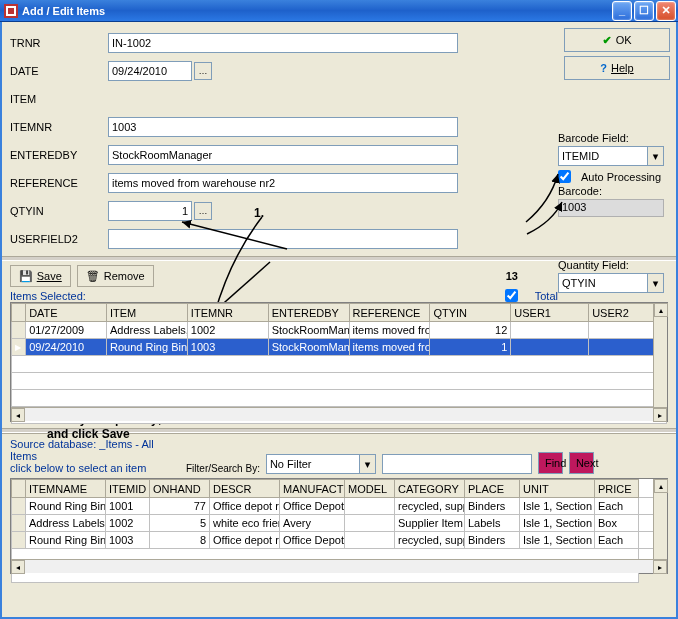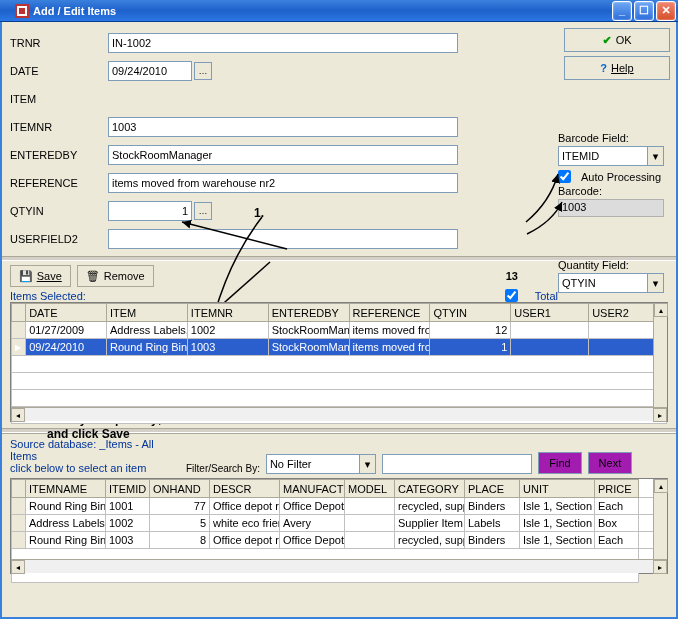--- a/index.html
+++ b/index.html
@@ -1,18 +1,18 @@
 <!DOCTYPE html>
 <html><head>
 <meta charset="utf-8">
 <style>
   * { box-sizing: border-box; font-family: Tahoma, Arial, sans-serif; font-size: 11px; }
   html, body { margin: 0; padding: 0; background: #ece9d8; width: 678px; height: 619px; overflow: hidden; }
 
-  .title-bar { height: 22px; background: linear-gradient(to bottom, #3a81dd 0%, #1e61cb 50%, #2b78e4 100%); display: flex; align-items: center; padding: 0 2px 0 15px; color: #fff; font-weight: bold; border-bottom: 1px solid #0a3d8f; }
+  .title-bar { height: 22px; background: linear-gradient(to bottom, #3a81dd 0%, #1e61cb 50%, #2b78e4 100%); display: flex; align-items: center; padding: 0 2px 0 4px; color: #fff; font-weight: bold; border-bottom: 1px solid #0a3d8f; }
   .title-bar .icon { width: 14px; height: 14px; margin-right: 4px; display: inline-block; }
   .title-bar .icon svg { display: block; }
   .title-bar .title-text { flex: 1; }
   .win-btn { width: 20px; height: 20px; margin-left: 2px; border-radius: 3px; display: flex; align-items: center; justify-content: center; font-family: Arial, sans-serif; line-height: 1; color: #fff; border: 1px solid #fff; box-shadow: inset 0 0 2px rgba(255,255,255,.7); font-size: 11px; font-weight: bold; }
   .win-min, .win-max { background: linear-gradient(to bottom, #6fa8f3, #2b6ddb); }
   .win-close { background: linear-gradient(to bottom, #f08671, #d64f2a); }
 
   .content { position: absolute; top: 22px; left: 0; right: 0; bottom: 0; border: 2px solid #3a81dd; border-top: none; background: #ece9d8; }
 
   .form-area { position: relative; padding: 10px 8px 0 8px; }
@@ -55,21 +55,21 @@
   .grid-scrollbar .sb-track { flex: 1; background: #f0f0f0; }
 
   .annotation { position: absolute; font-weight: bold; font-size: 12px; pointer-events: none; line-height: 1.25; }
   .annot-arrows { position: absolute; pointer-events: none; }
 
   .source-bar { display: flex; align-items: flex-end; padding: 4px 8px; gap: 6px; background: #ece9d8; border-top: 1px solid #aca899; }
   .source-note { color: #003399; width: 170px; line-height: 1.1; }
   .filter-label { font-size: 10px; }
   .filter-select { width: 110px; height: 20px; border: 1px solid #7f9db9; background: #fff; display:flex; align-items:center; padding:0 3px; position:relative; }
   .filter-input { height: 20px; border: 1px solid #7f9db9; background: #fff; }
-  .small-btn { height: 22px; width: 44px; border: 1px solid #7f9db9; background: #a21caf; }
+  .small-btn { height: 22px; width: 25px; border: 1px solid #7f9db9; background: #be185d; }
 
   .corner-selector { width: 14px; background: #ece9d8; border: 1px solid #aca899; }
   .vscroll { position: absolute; right: 0; top: 0; bottom: 14px; width: 14px; background: #ece9d8; border-left: 1px solid #aca899; }
   .vscroll .sb-btn { width: 14px; height: 14px; background: #ece9d8; border: 1px solid #aca899; display: flex; align-items: center; justify-content: center; font-size: 8px; }
   .grid-wrap { position: relative; }
   .num-cell { text-align: right; }
 </style>
 </head>
 <body>
 

